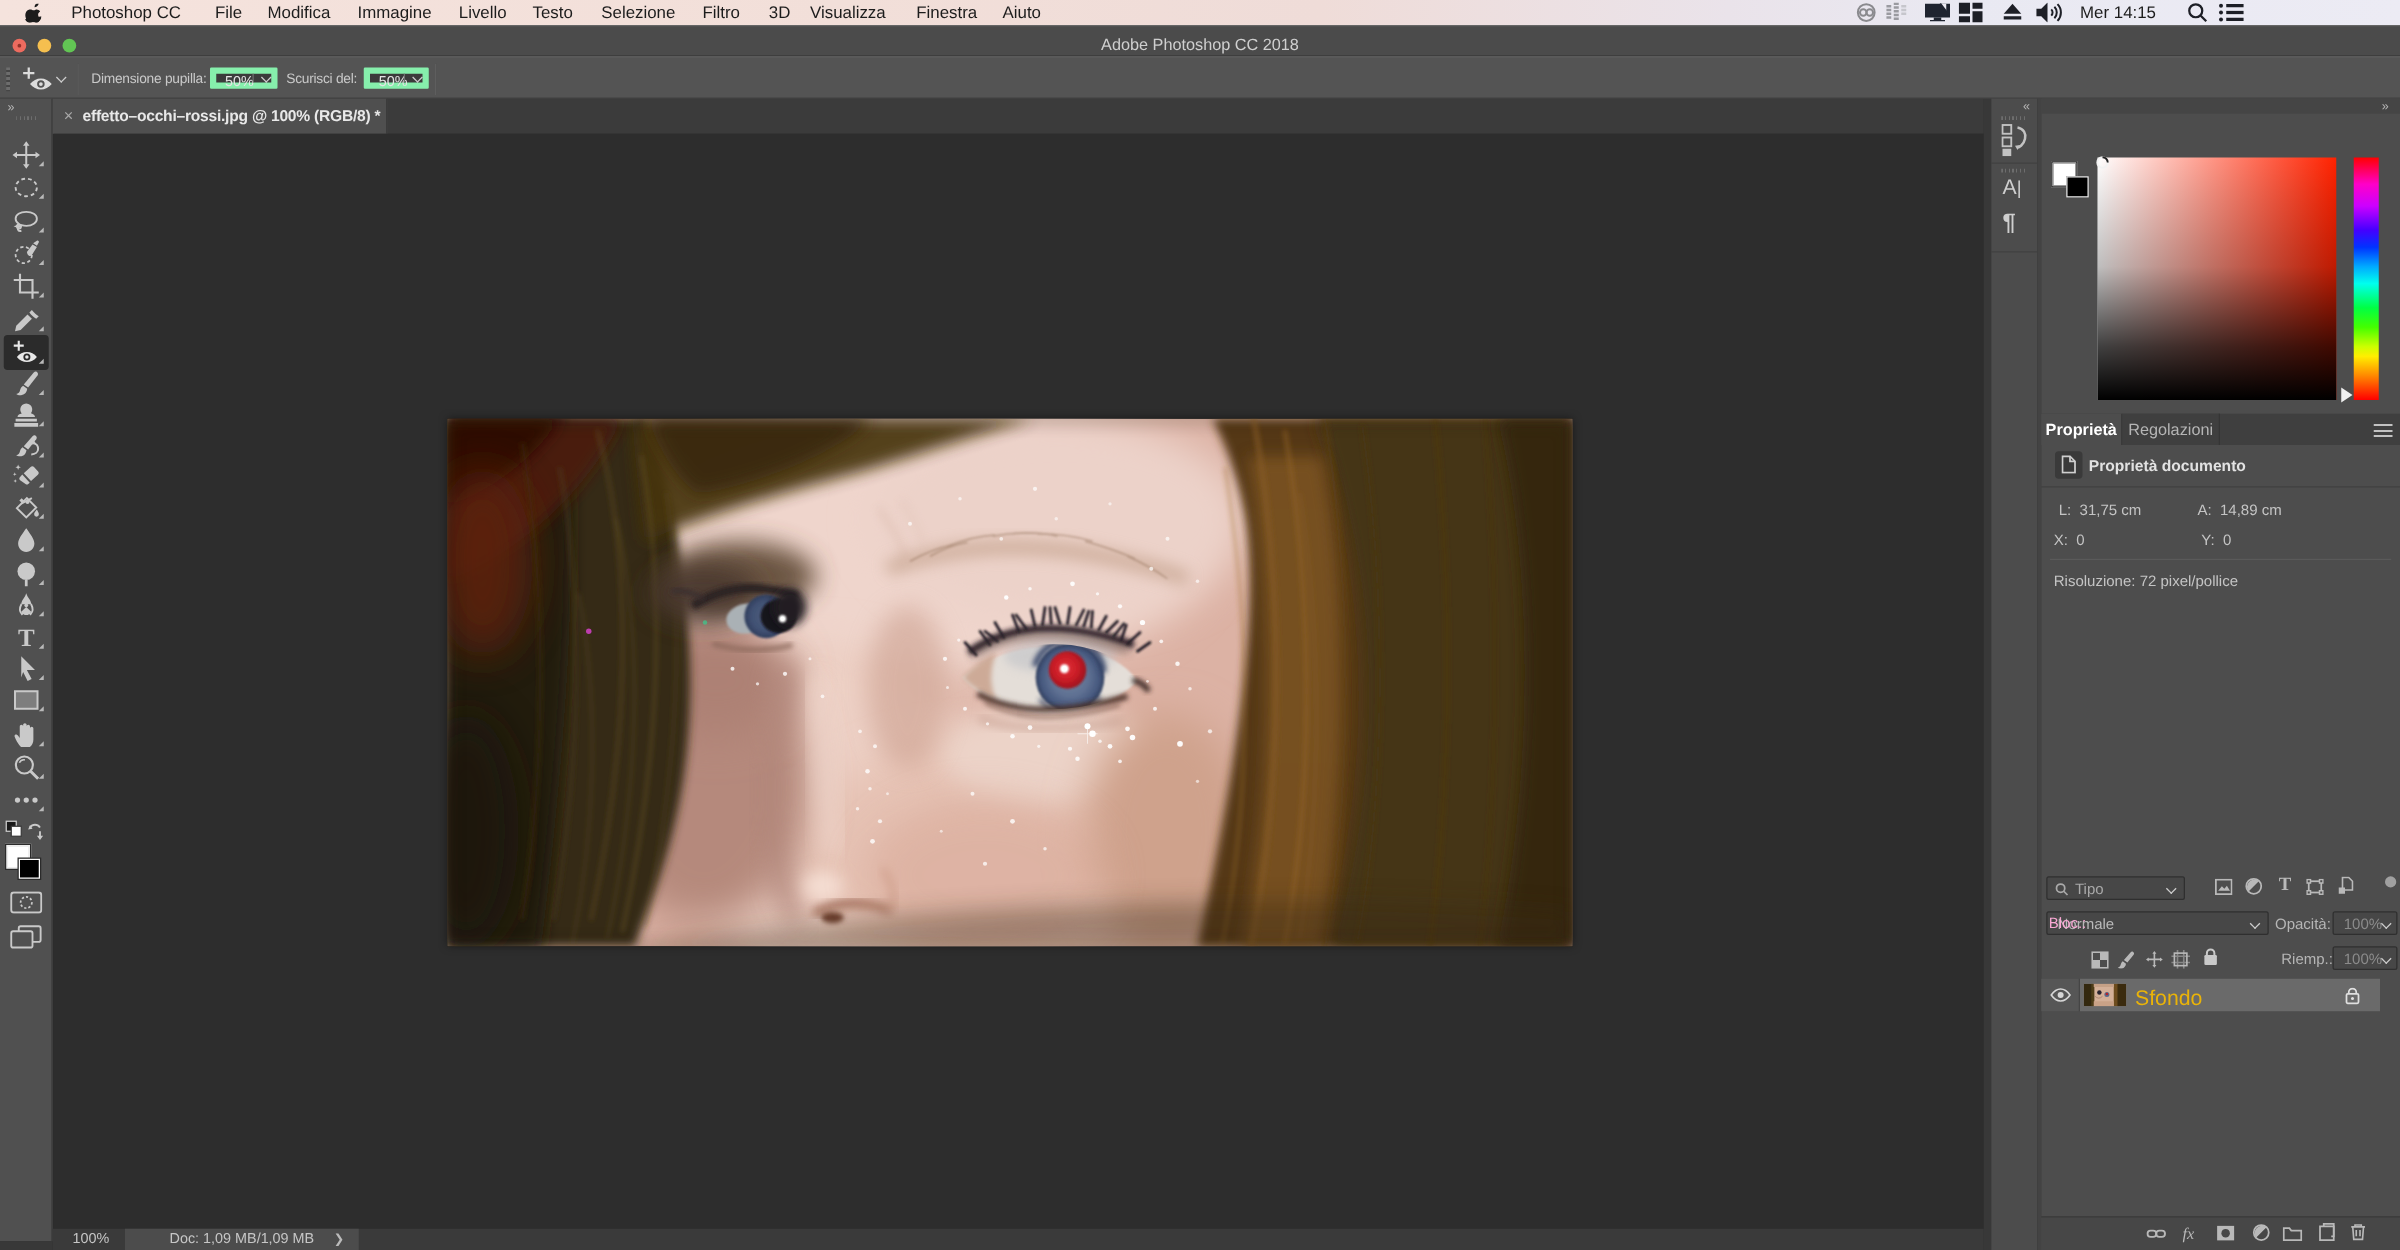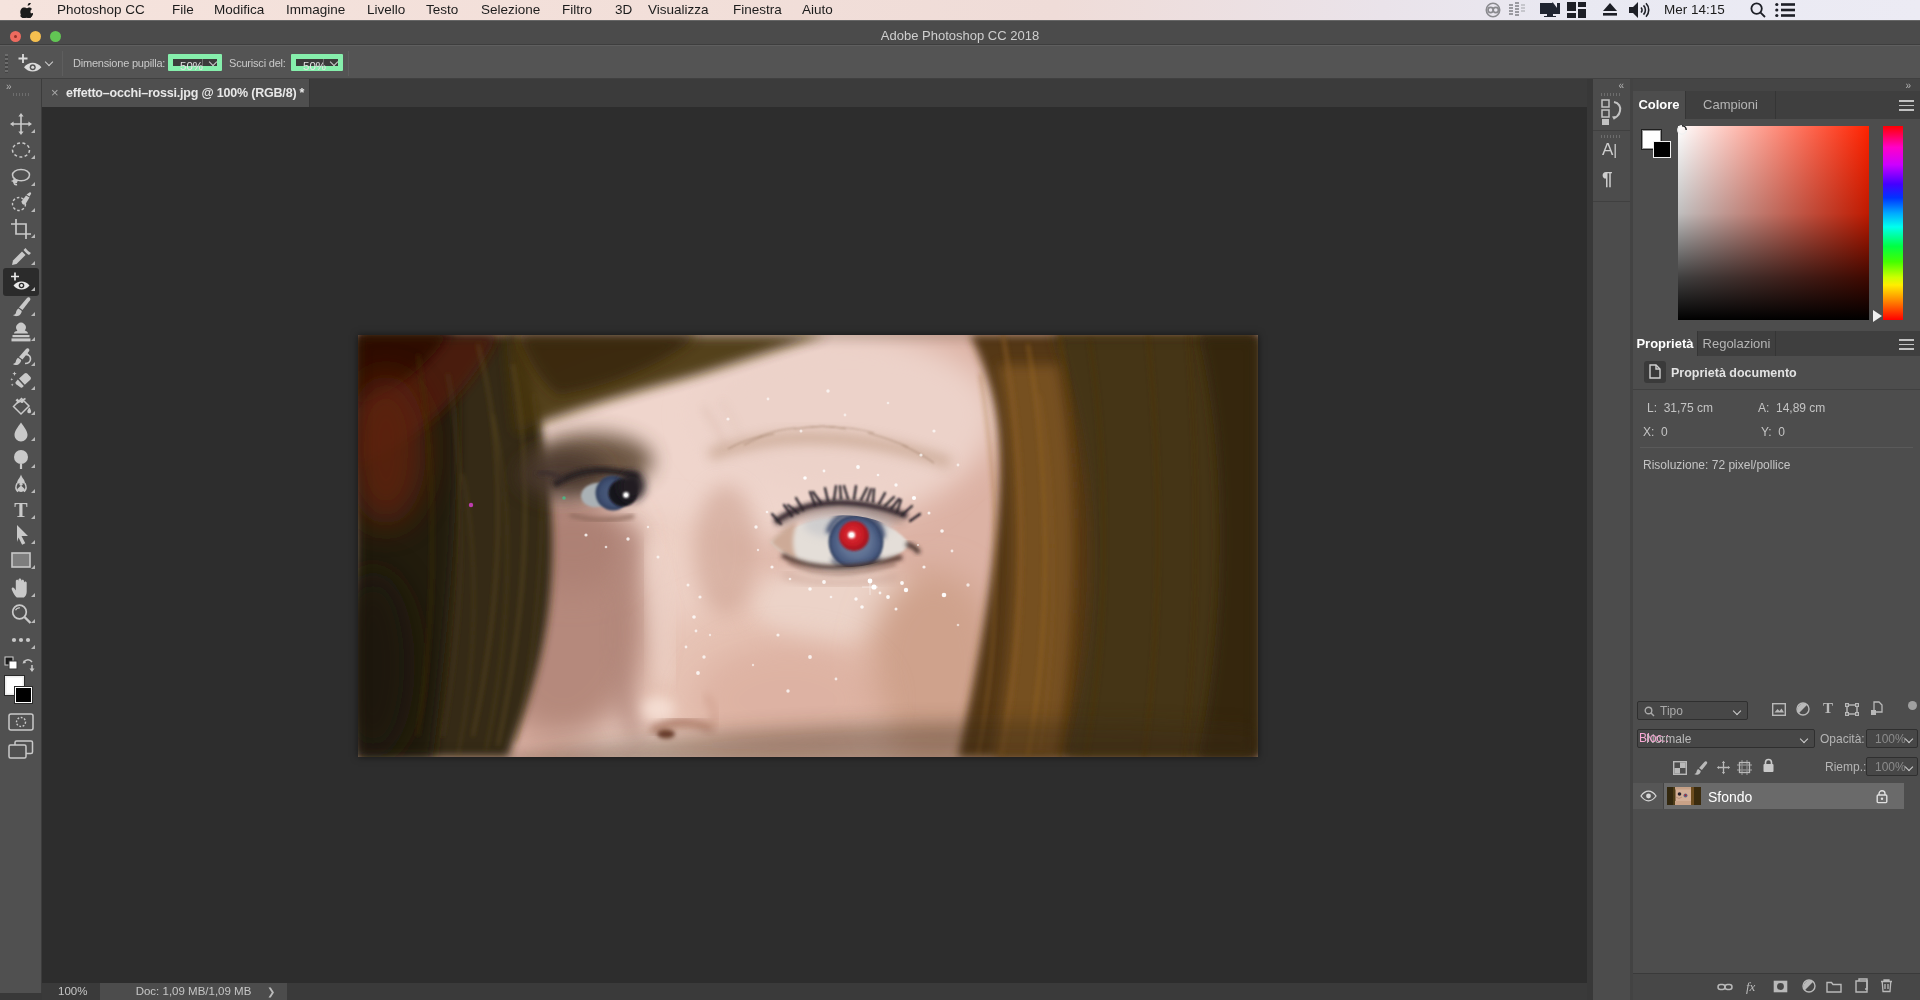--- a/index.html
+++ b/index.html
@@ -656,25 +656,20 @@
     </svg>
  <div style="position:absolute;left:0;top:51px;width:37px;height:1px;background:#404040"></div>
  <div class="grip" style="top:56px"></div>
  <div style="position:absolute;left:9px;top:61px;color:#cecece;font-size:17px">A<span style="font-size:15px">|</span></div>
  <div style="position:absolute;left:9px;top:89px;color:#cecece;font-size:19px;font-weight:bold">¶</div>
  <div style="position:absolute;left:0;top:122px;width:37px;height:1px;background:#404040"></div>
 </div>
 <div class="abs" style="left:1630px;top:79px;width:3px;height:921px;background:#434343"></div>
 <div id="panels">
 
- <div class="tabbar" style="top:12px;height:28px">
-  <div class="ptab on" style="left:0;width:53px;line-height:28px">Colore</div>
-  <div class="ptab" style="left:53px;width:90px;line-height:28px">Campioni</div>
-  <div class="ham" style="top:9px"></div>
- </div>
  <div class="abs" style="left:8px;top:50px;width:21px;height:21px;background:#fff;border:1px solid #1f1f1f;box-shadow:0 0 0 1px #9a9a9a inset"></div>
  <div class="abs" style="left:20px;top:62px;width:18px;height:17px;background:#000;border:1.5px solid #f2f2f2"></div>
  <div class="abs" style="left:45px;top:47px;width:191px;height:194px;background:linear-gradient(to bottom,rgba(0,0,0,0) 0%,rgba(0,0,0,0.25) 45%,rgba(0,0,0,0.75) 78%,#000 100%),linear-gradient(to right,#fff 0%,#ff2200 100%)"></div>
  <svg class="abs" style="left:43px;top:45px" width="12" height="12" viewBox="0 0 12 12">
       <circle cx="6" cy="6" r="4.2" fill="none" stroke="#f2f2f2" stroke-width="1.5"></circle>
       <path d="M6 1.8a4.2 4.2 0 014.2 4.2" fill="none" stroke="#222" stroke-width="1.5"></path>
     </svg>
  <div class="abs" style="left:250px;top:47px;width:20px;height:194px;background:linear-gradient(to bottom,#ff0000 0%,#ff00c8 11%,#cc00ff 20%,#4400ff 30%,#0033ff 37%,#00aaff 45%,#00ffee 52%,#00ff44 62%,#44ff00 70%,#ccff00 78%,#ffee00 82%,#ff8800 90%,#ff0000 100%)"></div>
  <div class="abs" style="left:240px;top:231px;width:0;height:0;border-top:6px solid transparent;border-bottom:6px solid transparent;border-left:9px solid #f0f0f0"></div>
 
@@ -789,21 +784,21 @@
         <rect x="24" width="4" height="18" fill="#6d4c1e"></rect>
         <rect x="27" width="7" height="18" fill="#3b2b0e"></rect>
         <rect x="8" y="14" width="16" height="4" fill="#c9a287"></rect>
         <circle cx="12.5" cy="7" r="1.8" fill="#2a2430"></circle>
         <circle cx="18.5" cy="8.5" r="2" fill="#5a6a8c"></circle>
         <circle cx="18.5" cy="8.2" r="1" fill="#b82028"></circle>
         <path d="M8 0h16v2.5H8z" fill="#c5a086"></path>
         <path d="M9 10q3 3 6 0" stroke="#b08a74" stroke-width="0.8" fill="none"></path>
       </svg>
     </div>
- <div class="ptxt" style="left:75px;top:710px;color:#ffffff;font-size:14px">Sfondo</div>
+ <div class="ptxt" style="left:75px;top:710px;color:#eab308;font-size:17px">Sfondo</div>
  <svg class="picn" style="left:243px;top:711px" width="12" height="14" viewBox="0 0 12 14">
       <path d="M3 5V3.8a3 3 0 016 0V5" fill="none" stroke="#e0e0e0" stroke-width="1.4"></path>
       <rect x="1.2" y="5" width="9.6" height="7.6" rx="1" fill="none" stroke="#e0e0e0" stroke-width="1.4"></rect>
       <circle cx="6" cy="8.8" r="1.2" fill="#e0e0e0"></circle>
     </svg>
 
  <div class="abs" style="left:0;top:894px;width:287px;height:27px;background:#474747;border-top:1px solid #3a3a3a"></div>
  <svg class="picn" style="left:84px;top:902px" width="16" height="12" viewBox="0 0 16 12">
       <g fill="none" stroke="#b9b9b9" stroke-width="1.5">
         <rect x="1" y="3.5" width="7" height="5" rx="2.5"></rect>

